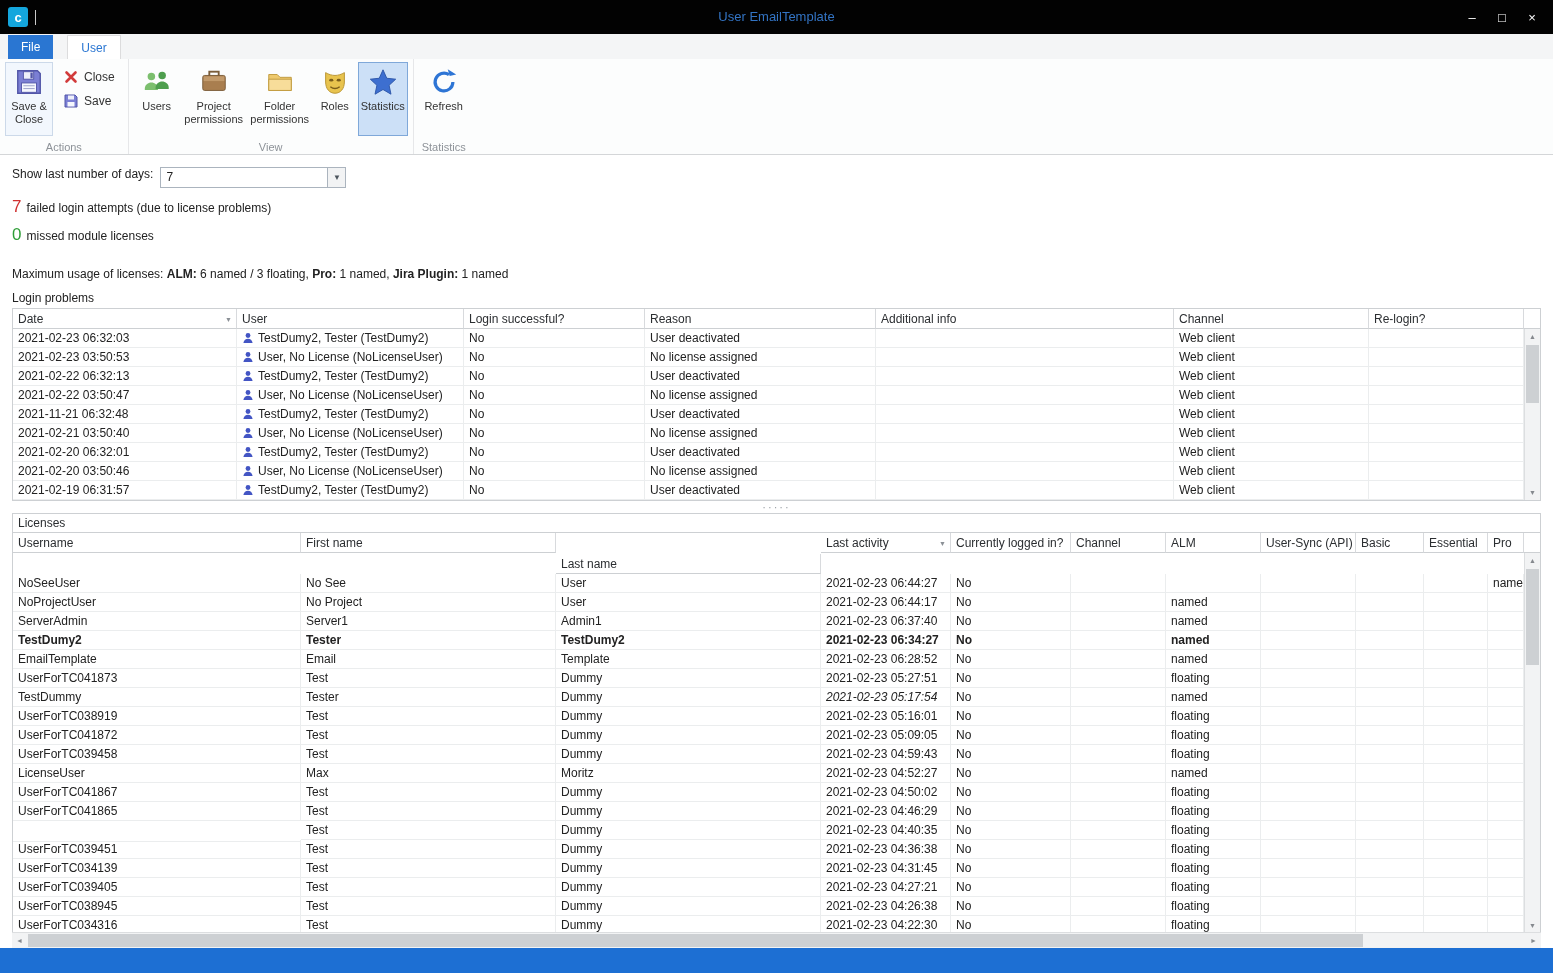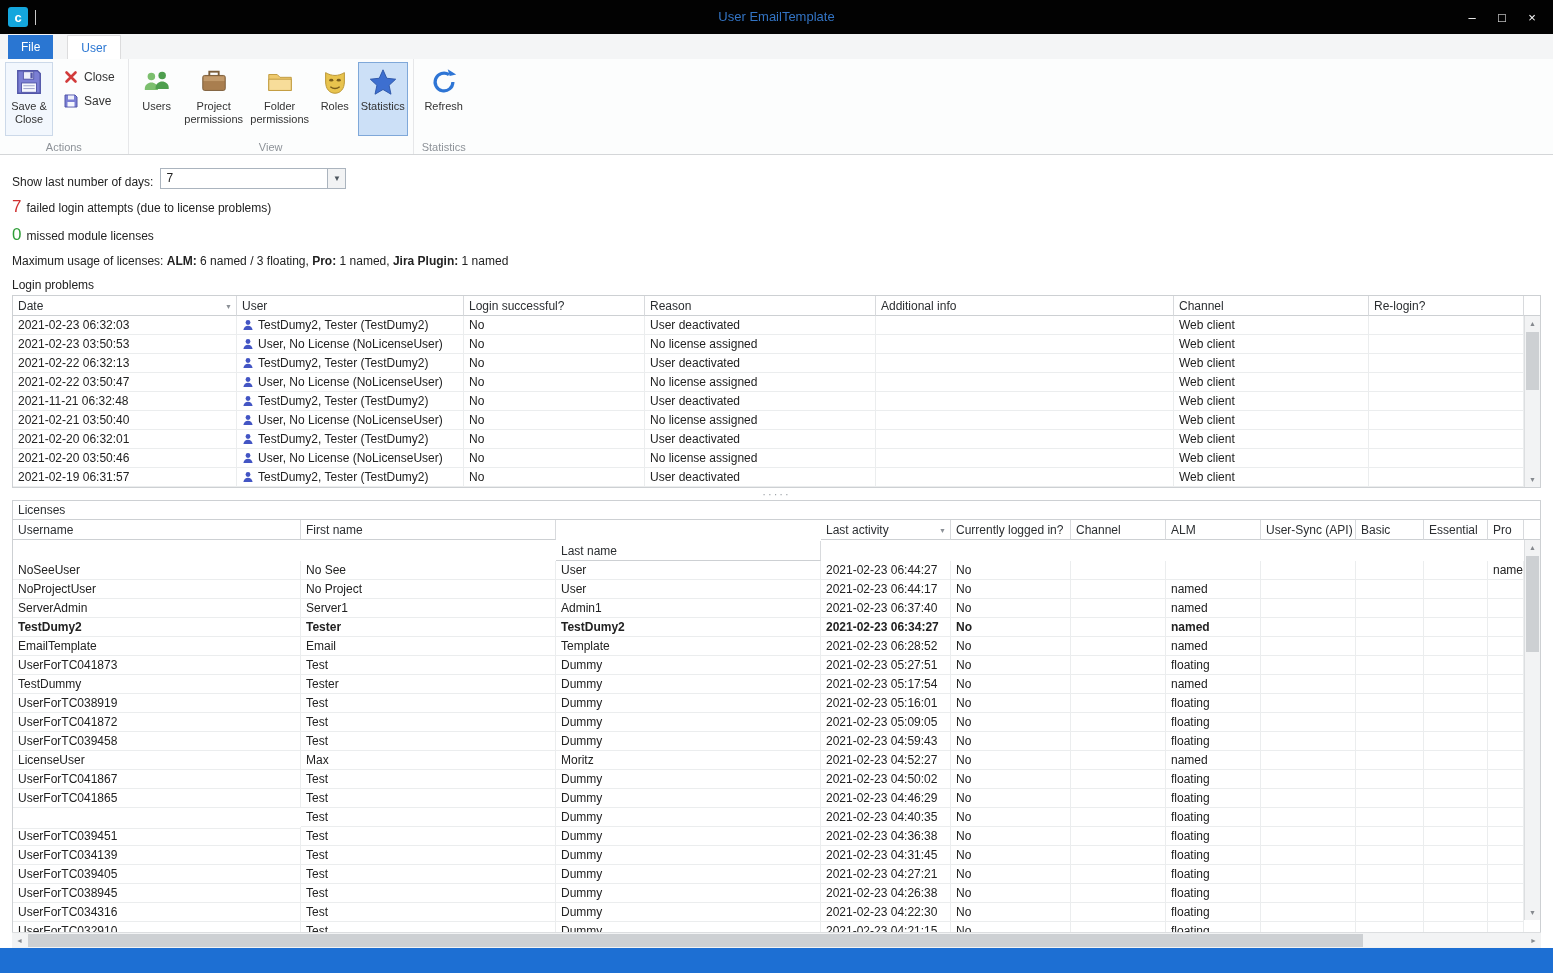--- a/index.html
+++ b/index.html
@@ -31,29 +31,29 @@
   .btn-big .ic{width:30px;height:30px;display:flex;align-items:center;justify-content:center;}
   .btn-big .lbl{margin-top:3px;font-size:11px;line-height:13px;text-align:center;color:#333;}
   .btn-big.highlight{border-color:#ccd9e9;background:#f2f7fd;}
   .btn-big.selected{border-color:#7fa8d9;background:#cce0f7;}
   .small-col{display:flex;flex-direction:column;gap:6px;padding:7px 6px 0 6px;}
   .btn-small{display:flex;align-items:center;gap:5px;font-size:12px;color:#333;padding:1px 3px;}
   .btn-small .ic{width:16px;height:16px;display:flex;}
 
   
   .content{position:absolute;top:155px;left:0;right:0;bottom:41px;background:#fff;padding:12px 12px 0;overflow:hidden;}
-  .filter-row{display:flex;align-items:flex-end;height:22px;gap:7px;}
+  .filter-row{display:flex;align-items:flex-start;height:22px;gap:7px;}
   .combo{width:186px;height:21px;border:1px solid #abb4be;display:flex;background:#fff;}
   .combo-val{flex:1;padding:2px 5px;line-height:15px;}
   .combo-btn{width:18px;background:#f2f3f4;border-left:1px solid #abb4be;display:flex;align-items:center;justify-content:center;font-size:8px;color:#4d565e;}
   .stat-line{margin-top:8px;display:flex;align-items:baseline;gap:5px;}
   .num{font-size:17px;}
   .num.red{color:#d03131;}
   .num.green{color:#2f9e38;}
-  .usage{margin-top:9px;}
+  .usage{margin-top:22px;}
   .usage b{font-weight:bold;}
   .section-title{margin:10px 0 3px;}
 
   
   .grid{position:relative;width:1529px;border:1px solid #cdd0d3;background:#fff;}
   .gh-row{display:flex;}
   .hcell{height:20px;border-right:1px solid #d8dadd;border-bottom:1px solid #cdd0d3;display:flex;align-items:center;
          padding:0 5px;position:relative;background:#fff;color:#2b2e31;flex:0 0 auto;overflow:hidden;white-space:nowrap;}
   .gh-row.grp .hcell{height:19px;}
   .hcell .fa{position:absolute;right:4px;top:50%;transform:translateY(-50%);font-size:7px;color:#8b9096;}
@@ -798,21 +798,21 @@
         <div class="trow">
           <div class="tcell" style="width: 288px;">
             <span>TestDummy</span>
           </div>
           <div class="tcell" style="width: 255px;">
             <span>Tester</span>
           </div>
           <div class="tcell" style="width: 265px;">
             <span>Dummy</span>
           </div>
-          <div class="tcell" style="width: 130px;">
+          <div class="tcell" style="width: 130px; font-style: italic;">
             <span>2021-02-23 05:17:54</span>
           </div>
           <div class="tcell" style="width: 120px;">
             <span>No</span>
           </div>
           <div class="tcell" style="width: 95px;">
             <span></span>
           </div>
           <div class="tcell" style="width: 95px;">
             <span>named</span>

